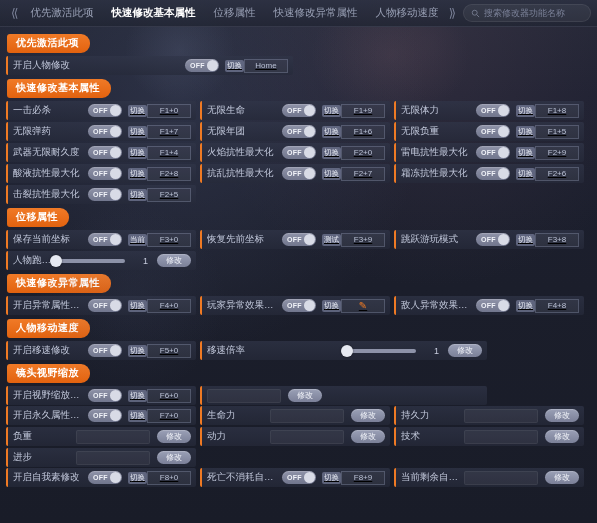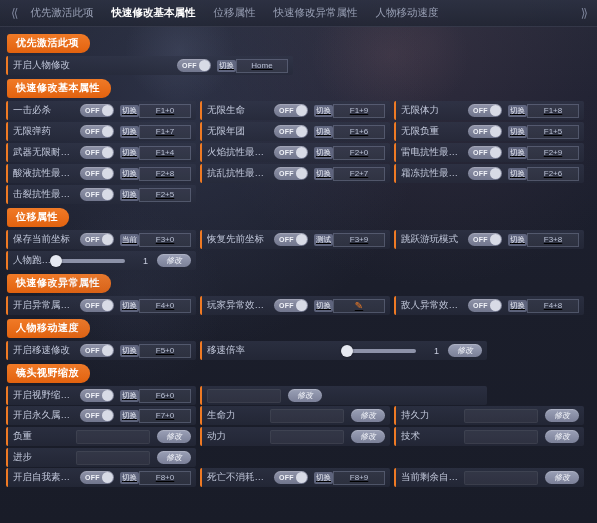--- a/index.html
+++ b/index.html
@@ -124,21 +124,21 @@
   
   .hk { flex: 0 0 auto; display: flex; align-items: center; text-decoration: underline; }
   .hk-chip {
     background: rgba(140,148,178,0.55);
     color: #e7eaf3; font-size: 7.5px;
     padding: 1px 2px; border-radius: 2px;
     line-height: 10px;
     white-space: nowrap;
   }
   .hk-key {
-    width: 52px; height: 14px;
+    width: 44px; height: 14px;
     background: rgba(255,255,255,0.045);
     border: 1px solid rgba(160,168,200,0.30);
     color: #b9c0d4; font-size: 8px;
     display: flex; align-items: center; justify-content: center;
     white-space: nowrap;
     cursor: pointer;
   }
   .hk-key.pencil { color: #ef7a24; font-size: 10px; }
 
   
@@ -157,21 +157,20 @@
   .btn-mod {
     flex: 0 0 auto;
     min-width: 34px; height: 13px;
     border-radius: 7px;
     background: linear-gradient(180deg,#9aa0b6,#7b8098);
     color: #f2f4fa; font-size: 8px;
     display:flex; align-items:center; justify-content:center;
     cursor: pointer;
     box-shadow: inset 0 1px 1px rgba(255,255,255,.2);
     padding: 0 5px;
-    font-style: italic;
   }
 
   
   .slider { flex: 0 0 auto; display:flex; align-items:center; margin-right: 6px; }
   .track {
     width: 72px; height: 4px; border-radius: 2px;
     background: linear-gradient(90deg,#8d92a8,#8d92a8);
     position: relative;
   }
   .track .thumb {
@@ -193,20 +192,27 @@
   <div class="topbar">
     <div class="navarrow">⟨⟨</div>
     <div class="tabs" id="tabs-host">
         <div class="tab">优先激活此项</div>
         <div class="tab active">快速修改基本属性</div>
         <div class="tab">位移属性</div>
         <div class="tab">快速修改异常属性</div>
         <div class="tab">人物移动速度</div>
       </div>
     <div class="navarrow">⟩⟩</div>
+    <div class="searchbox">
+      <svg width="9" height="9" viewBox="0 0 16 16">
+        <circle cx="6.6" cy="6.6" r="4.4" fill="none" stroke="#9aa1b8" stroke-width="1.6"></circle>
+        <line x1="10" y1="10" x2="14.4" y2="14.4" stroke="#9aa1b8" stroke-width="1.6"></line>
+      </svg>
+      <input type="text" placeholder="搜索修改器功能名称" style="">
+    </div>
   </div>
 
   <div class="content" id="content-host">
       <div class="group"><div class="group-title">优先激活此项</div><div class="rows">
           <div class="row w2">
             <div class="label">开启人物修改</div>
             <div class="toggle">
               <span class="tlabel">OFF</span>
               <span class="knob"></span>
             </div>

